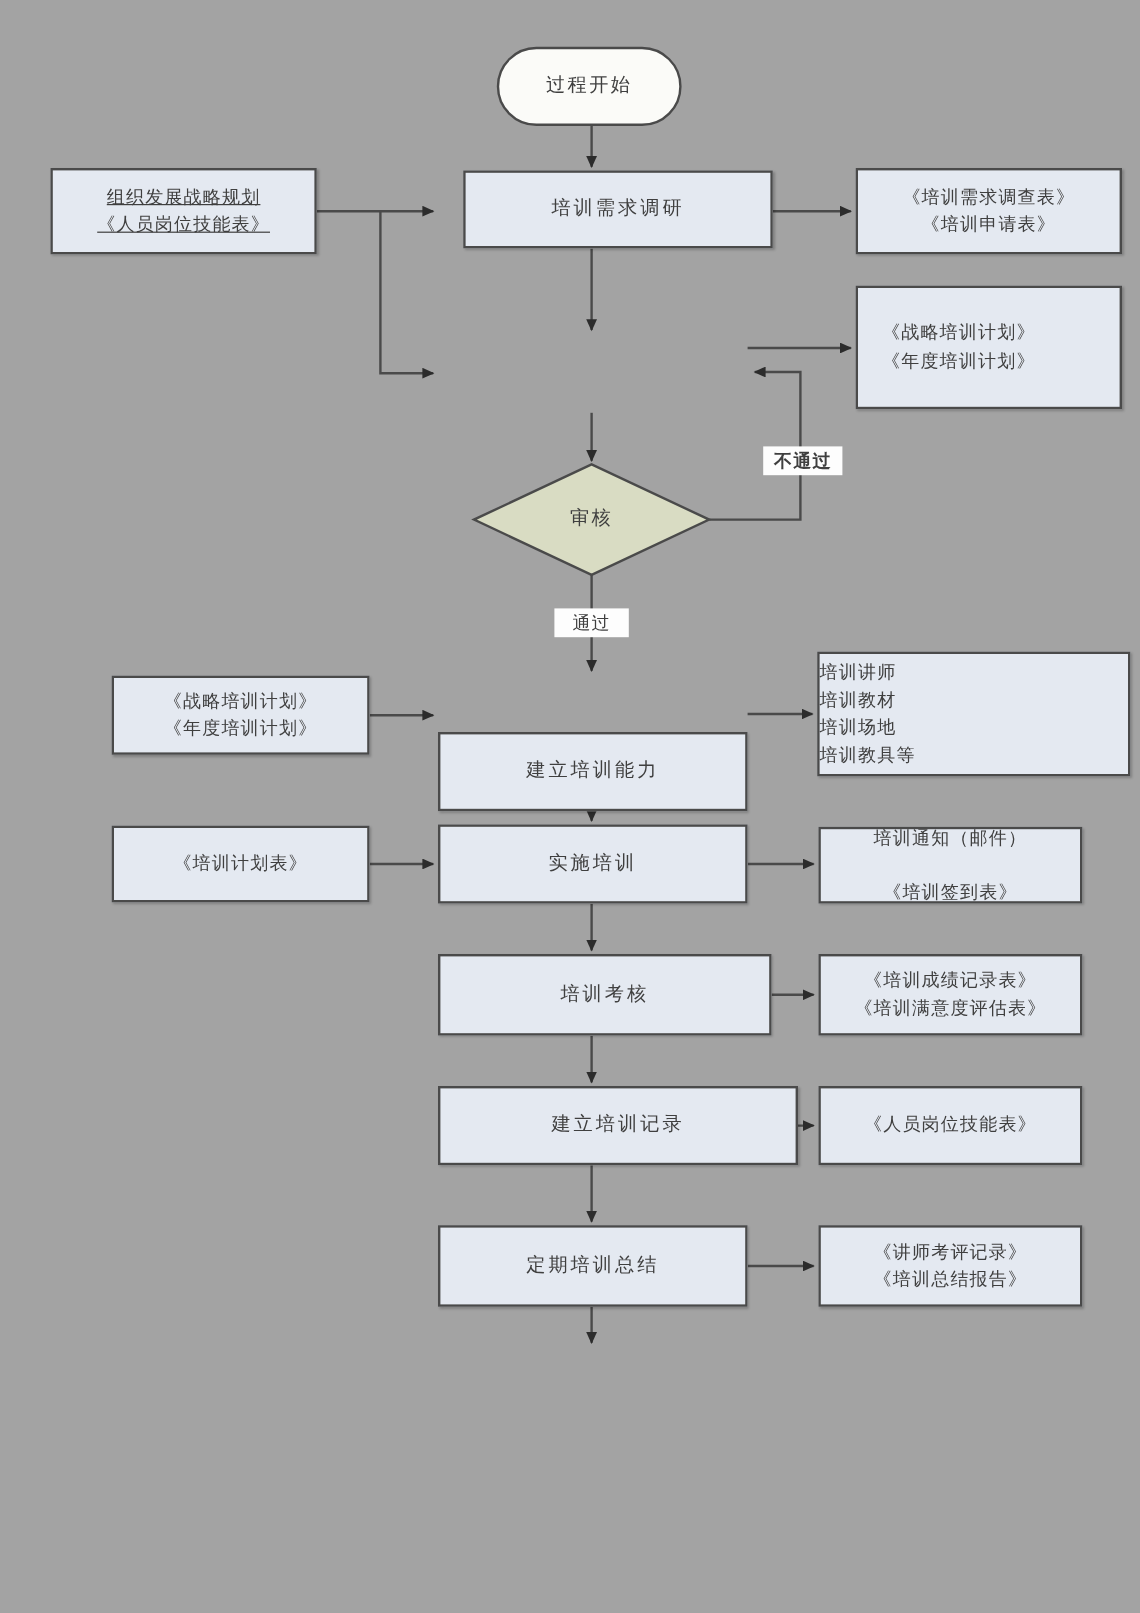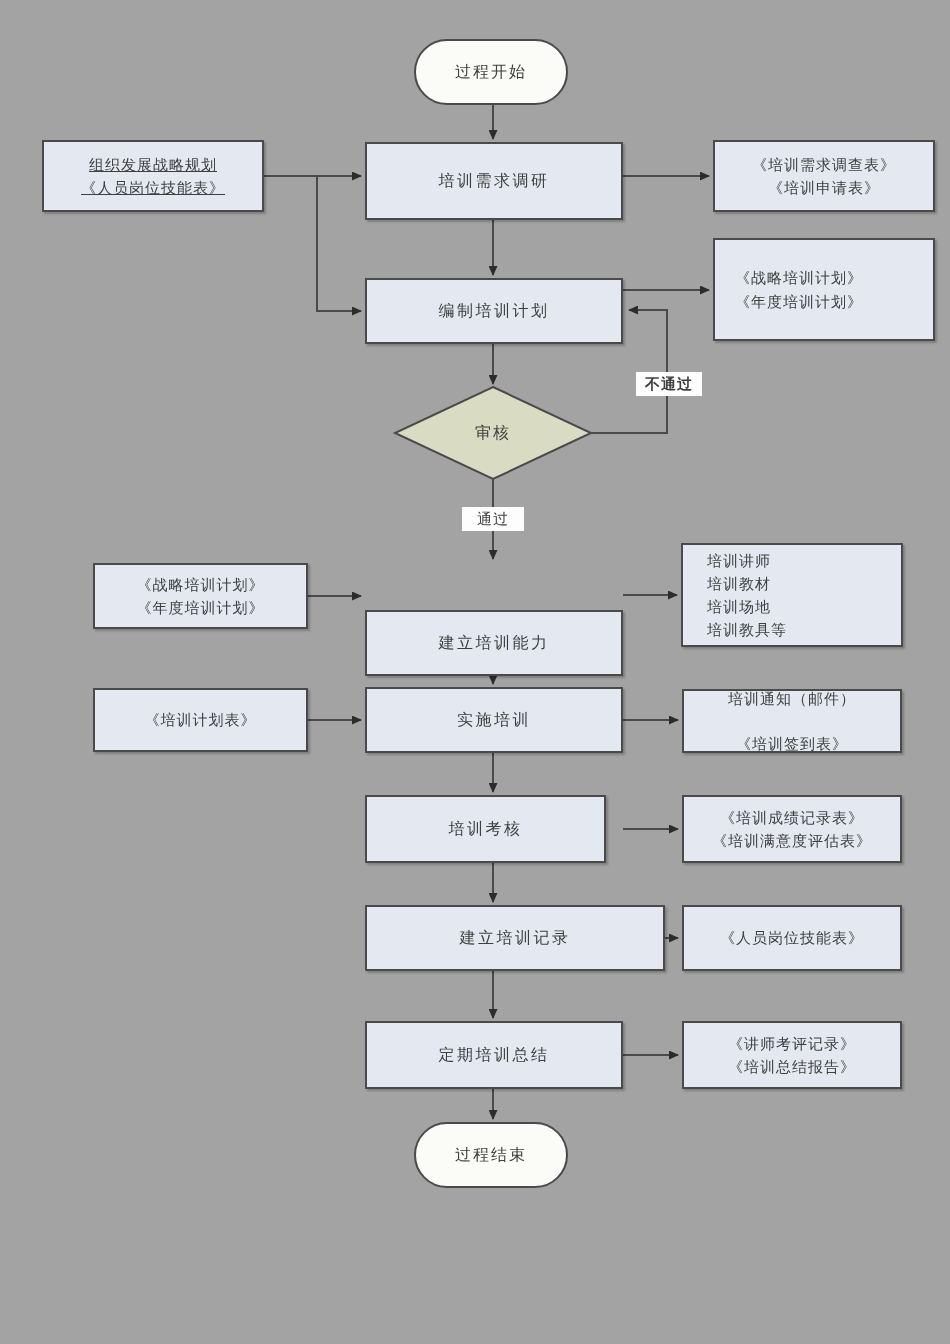--- a/index.html
+++ b/index.html
@@ -74,31 +74,28 @@
   </svg>
 
   <div class="node terminal" style="left:414px;top:39px;width:154px;height:66px;">
     <span class="line">过程开始</span>
   </div>
 
   <div class="node" style="left:42px;top:140px;width:222px;height:72px;text-decoration:underline;">
     <span class="line">组织发展战略规划</span>
     <span class="line">《人员岗位技能表》</span>
   </div>
-  <div class="node process" style="left:365px;top:142px;width:258px;height:78px;">
+  <div class="node process" style="left:386px;top:142px;width:258px;height:65px;">
     <span class="line">培训需求调研</span>
   </div>
   <div class="node" style="left:713px;top:140px;width:222px;height:72px;">
     <span class="line">《培训需求调查表》</span>
     <span class="line">《培训申请表》</span>
   </div>
 
-  <div class="node process" style="left:365px;top:278px;width:258px;height:66px;">
-    <span class="line">编制培训计划</span>
-  </div>
   <div class="node side-left-align" style="left:713px;top:238px;width:222px;height:103px;padding-left:20px;">
     <span class="line">《战略培训计划》</span>
     <span class="line">《年度培训计划》</span>
   </div>
 
   <div class="node decision-label" style="left:393px;top:419px;width:200px;height:28px;">
     <span class="line">审核</span>
   </div>
   <div class="edge-label" style="left:636px;top:372px;width:66px;height:24px;font-weight:bold;">
     <span>不通过</span>
@@ -107,39 +104,39 @@
     <span>通过</span>
   </div>
 
   <div class="node" style="left:93px;top:563px;width:215px;height:66px;">
     <span class="line">《战略培训计划》</span>
     <span class="line">《年度培训计划》</span>
   </div>
   <div class="node process" style="left:365px;top:562px;width:258px;height:66px;margin-top:48px;">
     <span class="line">建立培训能力</span>
   </div>
-  <div class="node side-left-align" style="left:681px;top:543px;width:222px;height:104px;padding-left:24px;">
+  <div class="node side-left-align" style="left:681px;top:543px;width:261px;height:104px;padding-left:0;">
     <span class="line">培训讲师</span>
     <span class="line">培训教材</span>
     <span class="line">培训场地</span>
     <span class="line">培训教具等</span>
   </div>
 
   <div class="node" style="left:93px;top:688px;width:215px;height:64px;">
     <span class="line">《培训计划表》</span>
   </div>
   <div class="node process" style="left:365px;top:687px;width:258px;height:66px;">
     <span class="line">实施培训</span>
   </div>
   <div class="node" style="left:682px;top:689px;width:220px;height:64px;gap:22px;">
     <span class="line">培训通知（邮件）</span>
     <span class="line">《培训签到表》</span>
   </div>
 
-  <div class="node process" style="left:365px;top:795px;width:241px;height:68px;">
+  <div class="node process" style="left:365px;top:795px;width:278px;height:68px;">
     <span class="line">培训考核</span>
   </div>
   <div class="node" style="left:682px;top:795px;width:220px;height:68px;">
     <span class="line">《培训成绩记录表》</span>
     <span class="line">《培训满意度评估表》</span>
   </div>
 
   <div class="node process" style="left:365px;top:905px;width:300px;height:66px;">
     <span class="line">建立培训记录</span>
   </div>
@@ -148,17 +145,14 @@
   </div>
 
   <div class="node process" style="left:365px;top:1021px;width:258px;height:68px;justify-content:center;">
     <span class="line">定期培训总结</span>
   </div>
   <div class="node" style="left:682px;top:1021px;width:220px;height:68px;">
     <span class="line">《讲师考评记录》</span>
     <span class="line">《培训总结报告》</span>
   </div>
 
-  <div class="node terminal" style="left:414px;top:1122px;width:154px;height:66px;">
-    <span class="line">过程结束</span>
-  </div>
 
 </div>
 
 </body></html>

